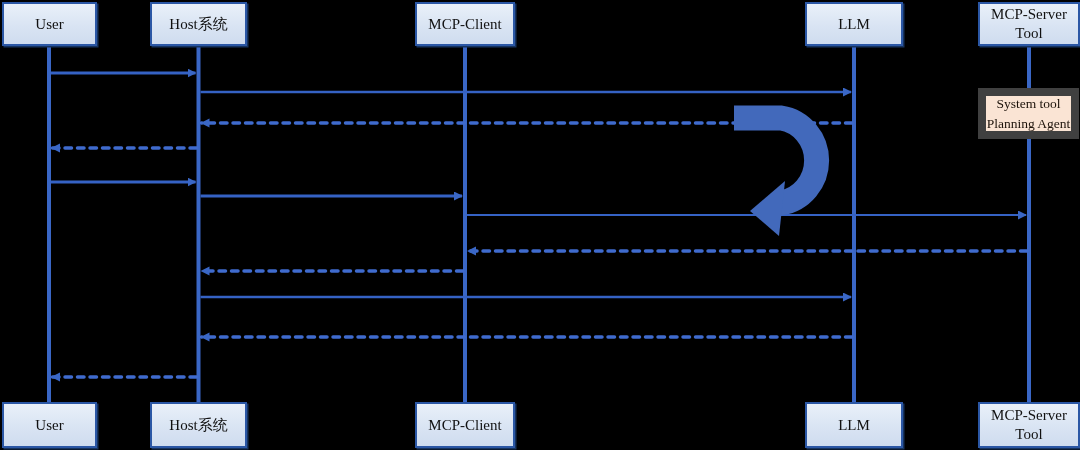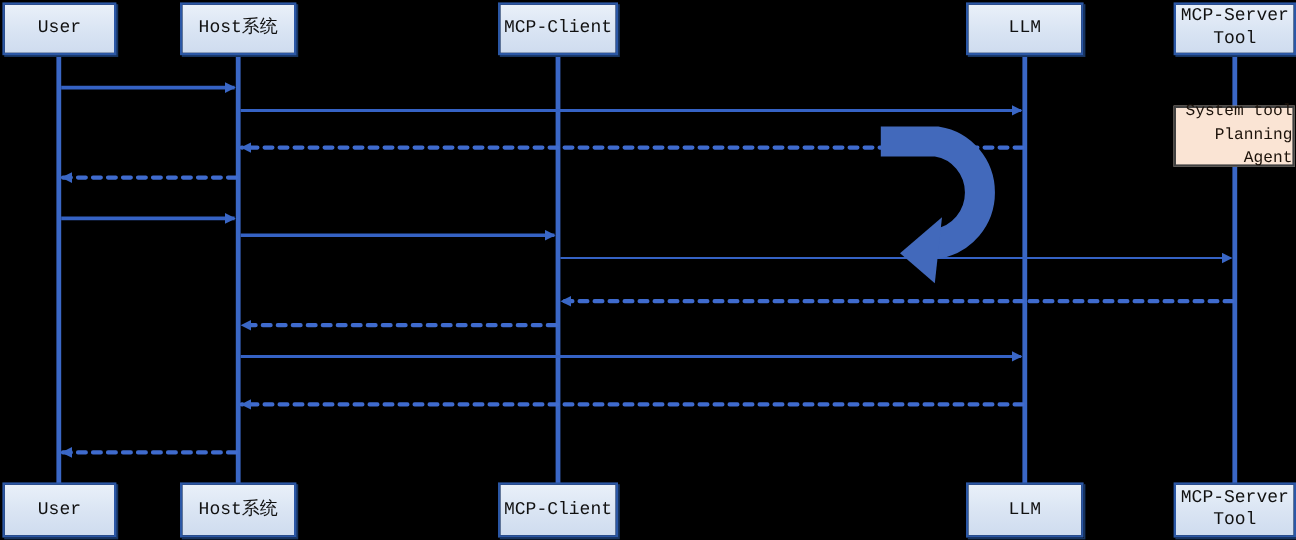--- a/index.html
+++ b/index.html
@@ -2,21 +2,21 @@
 <html><head>
 <meta charset="utf-8">
 <style>
   html, body { margin: 0; padding: 0; background: #000; }
   #canvas {
     position: relative;
     width: 1080px;
     height: 450px;
     background: #000000;
     overflow: hidden;
-    font-family: Liberation Mono, monospace;
+    font-family: Liberation Serif, serif;
   }
   #diagram-svg { position: absolute; left: 0; top: 0; }
   .pbox {
     position: absolute;
     box-sizing: border-box;
     height: 44px;
     background: linear-gradient(180deg, #e9f0f9 0%, #d9e4f3 55%, #cfdcef 100%);
     border: 2px solid #2b57a5;
     box-shadow: 1.5px 1.5px 0 #16335f;
     display: flex;
@@ -26,25 +26,25 @@
     color: #111111;
     font-size: 15px;
     line-height: 1.25;
     z-index: 3;
   }
   .pbox.bottom { height: 46px; }
   .notebox {
     position: absolute;
     box-sizing: border-box;
     background: #fae4d4;
-    border: 2px solid #404040;
+    border: 8px solid #404040;
     display: flex;
     align-items: center;
     justify-content: center;
-    text-align: right;
+    text-align: center;
     color: #1c120a;
     font-size: 13.5px;
     line-height: 1.45;
     z-index: 3;
   }
 </style>
 </head>
 <body>
 
 <div id="canvas">

